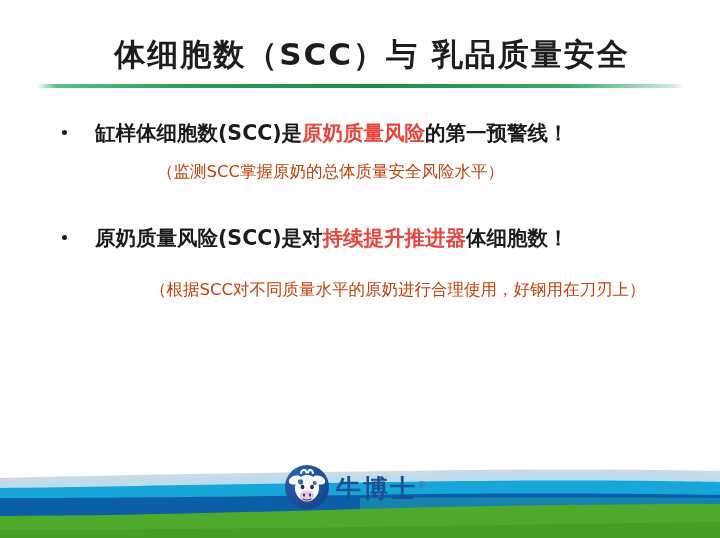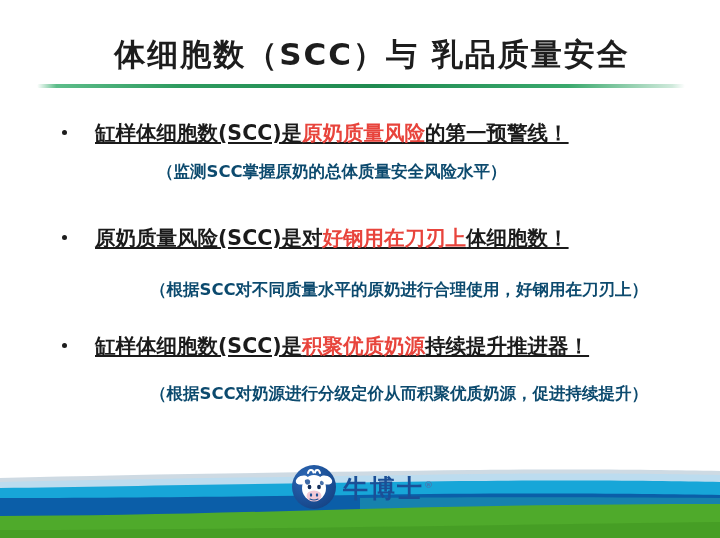--- a/index.html
+++ b/index.html
@@ -76,30 +76,29 @@
   }
   .bullet-text {
     display: block;
     margin-left: 33px;
     font-size: 20.5px;
     font-weight: 700;
     color: #1b1b1b;
     line-height: 30px;
     letter-spacing: 0px;
     white-space: nowrap;
-    text-decoration: underline;
   }
   .hl-red {
     color: #e8443c;
   }
   .note-text {
     display: block;
-    color: #0c4a6e;
+    color: #c2410c;
     font-size: 16.5px;
-    font-weight: 700;
+    font-weight: 400;
     line-height: 26px;
     white-space: nowrap;
   }
   .note-1 { margin-left: 95px; margin-top: 11px; }
   .note-2 { margin-left: 88px; margin-top: 24px; font-size: 16.5px; }
   .note-3 { margin-left: 88px; margin-top: 20px; font-size: 16.5px; }
 
   .gap-1 { height: 38px; }
   .gap-2 { height: 28px; }
 
@@ -109,21 +108,21 @@
     left: 0;
     bottom: 0;
     width: 720px;
     height: 88px;
     overflow: hidden;
   }
   .footer svg { display: block; }
 
   .logo {
     position: absolute;
-    left: 292px;
+    left: 285px;
     top: 464px;
     width: 150px;
     height: 46px;
     display: flex;
     align-items: center;
   }
   .logo-badge {
     position: relative;
     width: 44px;
     height: 44px;
@@ -165,31 +164,26 @@
     <div class="bullet-row">
       <span class="bullet-dot"></span>
       <span class="bullet-text"><span>缸样体细胞数(SCC)是</span><span class="hl-red">原奶质量风险</span><span>的第一预警线！</span></span>
       <span class="note-text note-1">（监测SCC掌握原奶的总体质量安全风险水平）</span>
     </div>
 
     <div class="gap-1"></div>
 
     <div class="bullet-row">
       <span class="bullet-dot"></span>
-      <span class="bullet-text"><span>原奶质量风险(SCC)是对</span><span class="hl-red">好钢用在刀刃上</span><span>体细胞数！</span></span>
+      <span class="bullet-text"><span>原奶质量风险(SCC)是对</span><span class="hl-red">持续提升推进器</span><span>体细胞数！</span></span>
       <span class="note-text note-2">（根据SCC对不同质量水平的原奶进行合理使用，好钢用在刀刃上）</span>
     </div>
 
     <div class="gap-2"></div>
 
-    <div class="bullet-row">
-      <span class="bullet-dot"></span>
-      <span class="bullet-text"><span>缸样体细胞数(SCC)是</span><span class="hl-red">积聚优质奶源</span><span>持续提升推进器！</span></span>
-      <span class="note-text note-3">（根据SCC对奶源进行分级定价从而积聚优质奶源，促进持续提升）</span>
-    </div>
 
   </div>
 
   <div class="footer">
     <svg width="720" height="88" viewBox="0 0 720 88" xmlns="http://www.w3.org/2000/svg">
 
       <path d="M0,28 C140,24 320,22 470,20 C590,19 660,20 720,21 L720,40 L0,44 Z" fill="#c5d3de" opacity="0.85"></path>
 
       <path d="M0,32 C150,29 330,26 480,24 C600,23 665,24 720,25 L720,48 L0,52 Z" fill="#bcdcef"></path>
 

